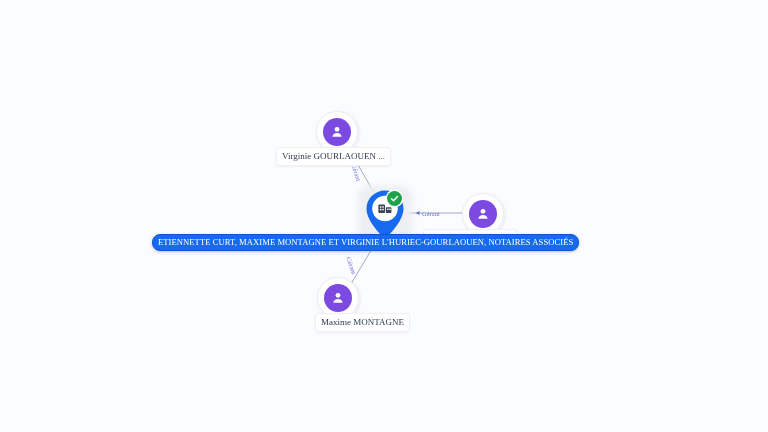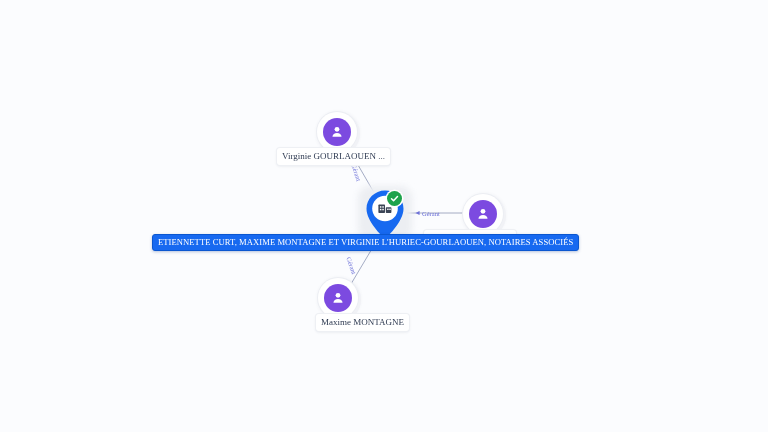--- a/index.html
+++ b/index.html
@@ -111,21 +111,21 @@
 
   
   #company-banner {
     position: absolute;
     left: 152px;
     top: 234px;
     height: 15px;
     line-height: 15px;
     background: #1769f0;
     border: 1px solid #0b57d0;
-    border-radius: 3px;
+    border-radius: 8px;
     color: #ffffff;
     font-size: 8.6px;
     letter-spacing: .05px;
     padding: 0 5px;
     white-space: nowrap;
     box-shadow: 0 1px 3px rgba(20,60,140,.3);
     text-align: right;
   }
 
   

